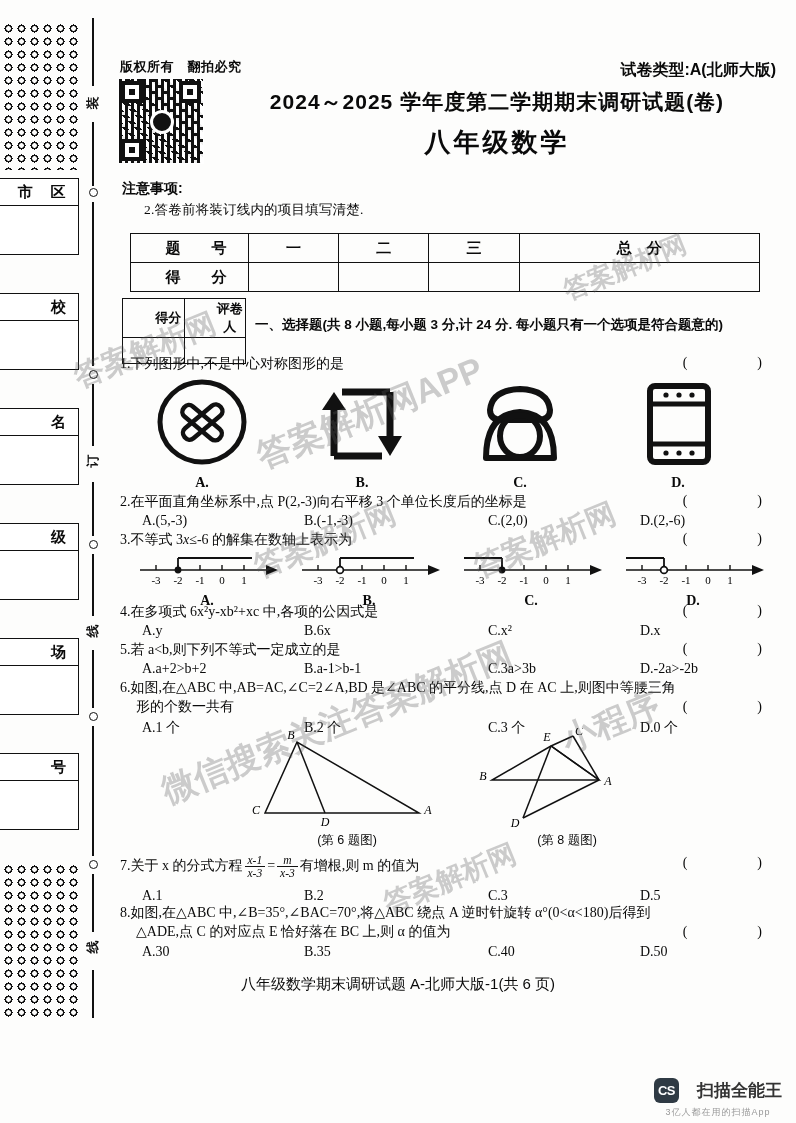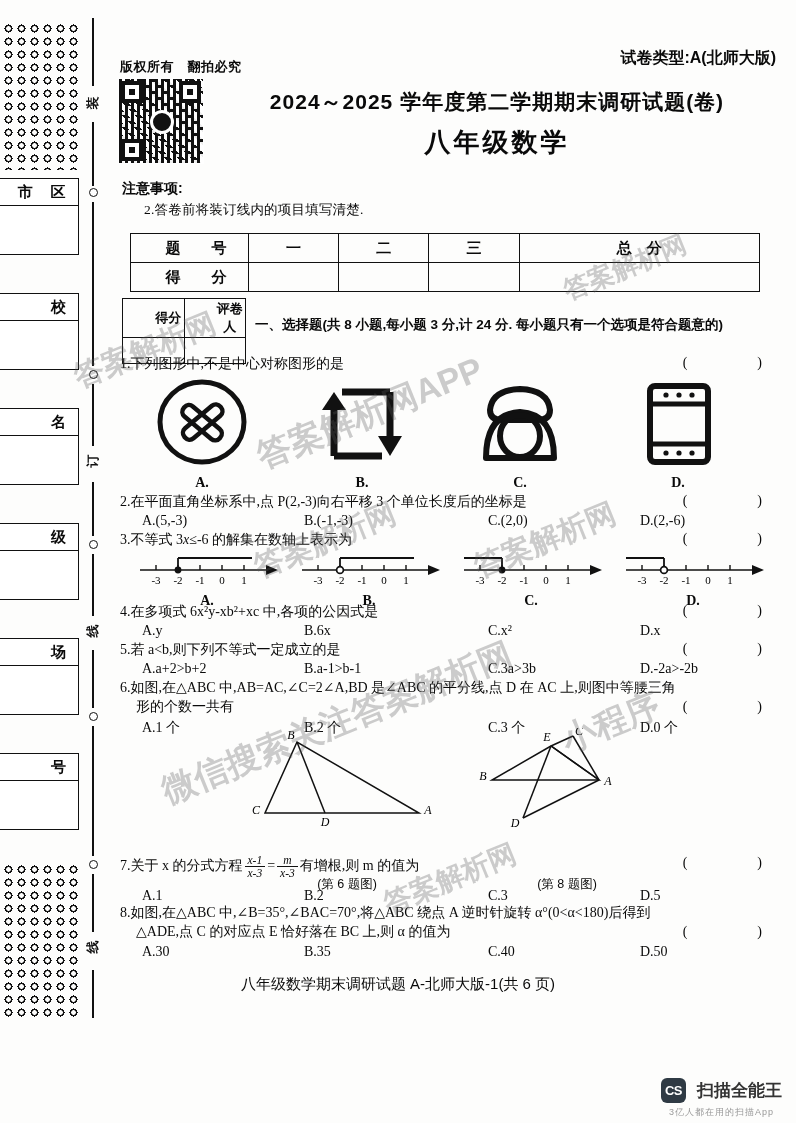--- a/index.html
+++ b/index.html
@@ -72,21 +72,21 @@
 
   
   .content { position: absolute; left: 112px; top: 0; width: 672px; }
 
   .copyright {
     position: absolute; left: 8px; top: 58px;
     font-size: 13px; font-weight: bold; letter-spacing: 0.5px;
     font-family: Liberation Serif, serif;
   }
   .papertype {
-    position: absolute; right: 8px; top: 48px;
+    position: absolute; right: 8px; top: 60px;
     font-size: 16px; font-weight: bold;
     font-family: "Liberation Sans", sans-serif;
   }
 
   .qrcode {
     position: absolute; left: 6px; top: 78px;
     width: 86px; height: 86px;
     background-color: #fff;
     background-image:
       repeating-linear-gradient(90deg, #111 0 3px, transparent 3px 6px),
@@ -179,31 +179,31 @@
 
   .frac { display:inline-block; vertical-align:-0.52em; text-align:center; margin:0 2px; }
   .frac .n { display:block; font-size: 11.5px; padding: 0 3px; line-height: 1.05; }
   .frac .d { display:block; font-size: 11.5px; border-top: 1.1px solid #111; padding: 0 3px; line-height: 1.15; }
 
   
   .figrow { position: absolute; left: 0; width: 672px; }
   .figcell { position: absolute; text-align: center; }
   .figlabel { font-size: 14px; font-weight: bold; font-family:"Liberation Serif",serif; margin-top: 1px; }
 
-  .caption { font-size: 12.5px; font-family: "Liberation Sans", sans-serif; text-align: center; margin-top: 44px; }
+  .caption { font-size: 12.5px; font-family: "Liberation Sans", sans-serif; text-align: center; }
 
   .footer {
     position: absolute; left: 0; top: 975px; width: 796px;
     text-align: center; font-size: 15px;
     font-family: "Liberation Sans", sans-serif;
   }
 
   
   .cswrap { position: absolute; right: 14px; top: 1078px; text-align: center; }
-  .csrow { display: flex; align-items: center; gap: 11px; }
+  .csrow { display: flex; align-items: center; gap: 18px; }
   .cslogo {
     width: 25px; height: 25px; border-radius: 6px; background: #2f3a44;
     color: #fff; font-size: 13px; font-weight: bold; line-height: 25px;
     font-family: "Liberation Sans", sans-serif; letter-spacing: -0.5px;
   }
   .cstext { font-size: 17px; font-weight: bold; color: #333; font-family:"Liberation Sans",sans-serif; }
   .cssub { font-size: 9px; color: #999; margin-top: 3px; font-family:"Liberation Sans",sans-serif; letter-spacing:1px; }
 
   
   .wm {

